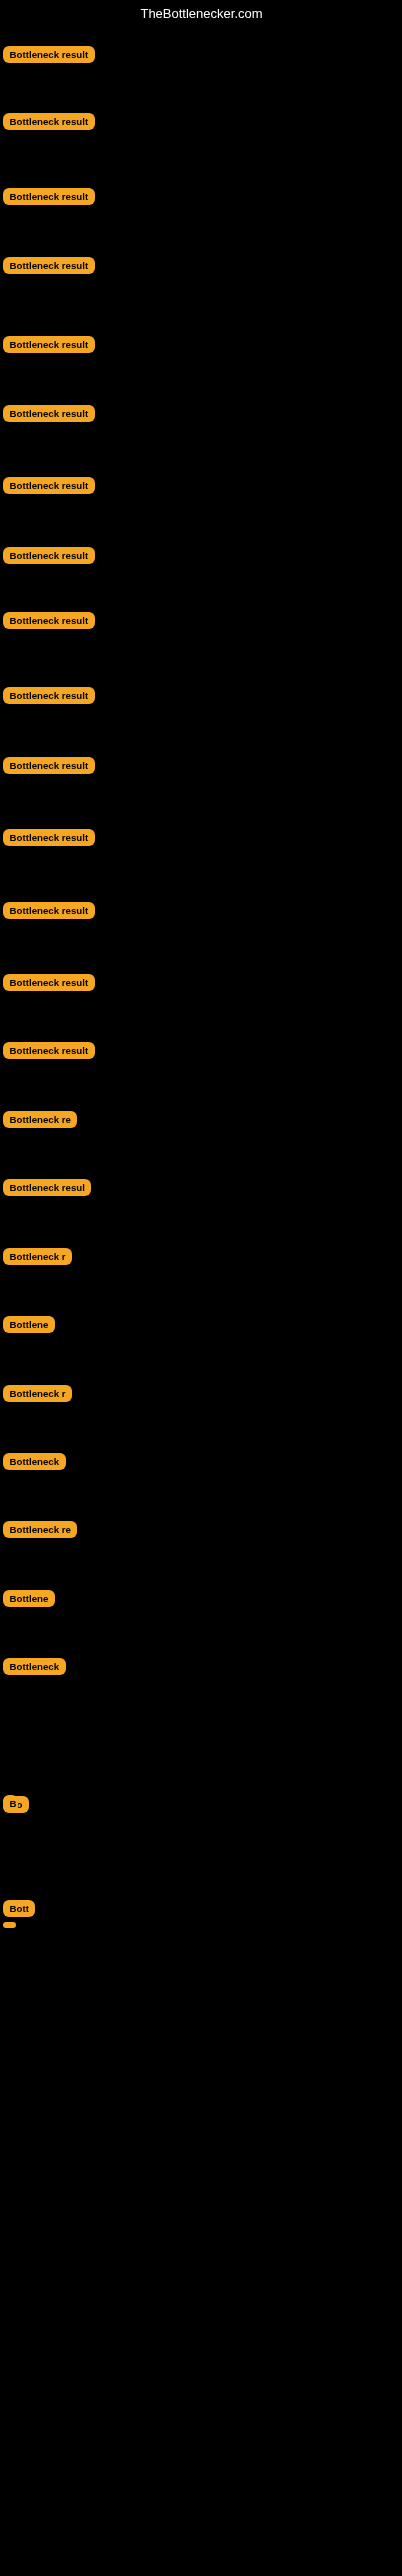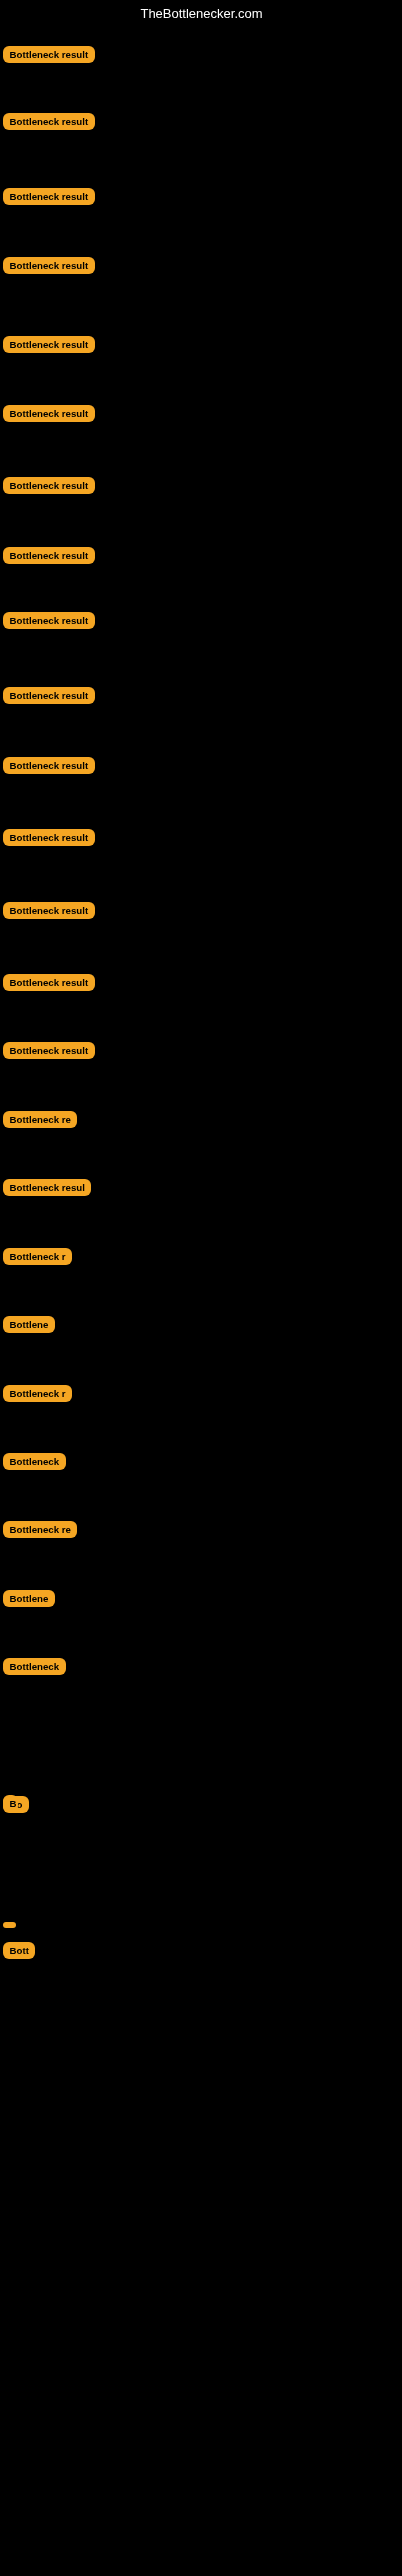--- a/index.html
+++ b/index.html
@@ -59,15 +59,15 @@
     <div style="position: absolute; top: 1248px; left: 3.2px;"><span class="bottleneck-badge" style="max-width: 81px;">Bottleneck r</span></div>
     <div style="position: absolute; top: 1316px; left: 3.2px;"><span class="bottleneck-badge" style="max-width: 64px;">Bottlene</span></div>
     <div style="position: absolute; top: 1385px; left: 3.2px;"><span class="bottleneck-badge" style="max-width: 81px;">Bottleneck r</span></div>
     <div style="position: absolute; top: 1453px; left: 3.2px;"><span class="bottleneck-badge" style="max-width: 72px;">Bottleneck</span></div>
     <div style="position: absolute; top: 1521px; left: 3.2px;"><span class="bottleneck-badge" style="max-width: 89px;">Bottleneck re</span></div>
     <div style="position: absolute; top: 1590px; left: 3.2px;"><span class="bottleneck-badge" style="max-width: 64px;">Bottlene</span></div>
     <div style="position: absolute; top: 1658px; left: 3.2px;"><span class="bottleneck-badge" style="max-width: 72px;">Bottleneck</span></div>
     <div style="position: absolute; top: 1796px; left: 3.2px;"><span class="bottleneck-badge" style="max-width: 28px;">Bo</span></div>
     <div style="position: absolute; top: 1795px; left: 3.2px;"><span class="bottleneck-badge" style="max-width: 14.5px;">B</span></div>
     <div style="position: absolute; top: 1916px; left: 3.2px;"><span class="bottleneck-badge" style="max-width: 9.7px;"></span></div>
-    <div style="position: absolute; top: 1942px; left: 3.2px;"><span class="bottleneck-badge" style="max-width: 34px;">Bott</span></div>
+    <div style="position: absolute; top: 1900px; left: 3.2px;"><span class="bottleneck-badge" style="max-width: 34px;">Bott</span></div>
   </div>
 
 
 </body></html>

